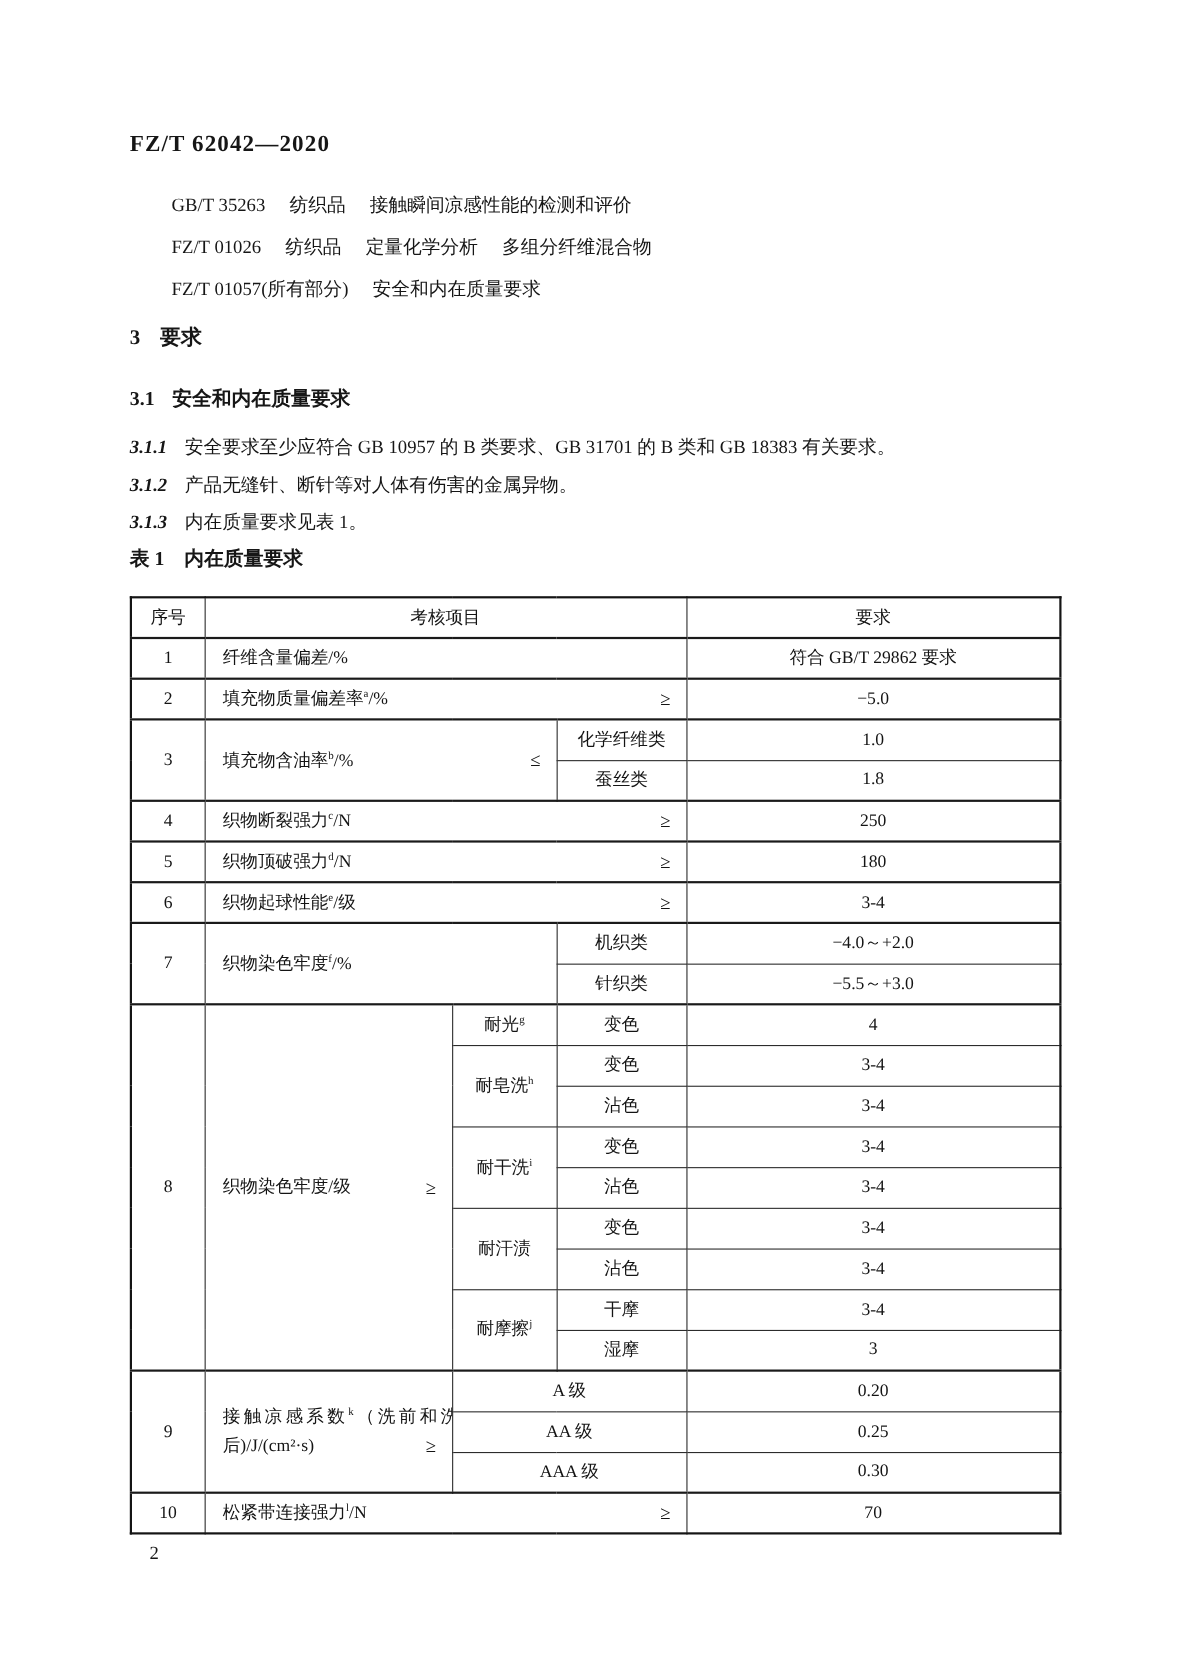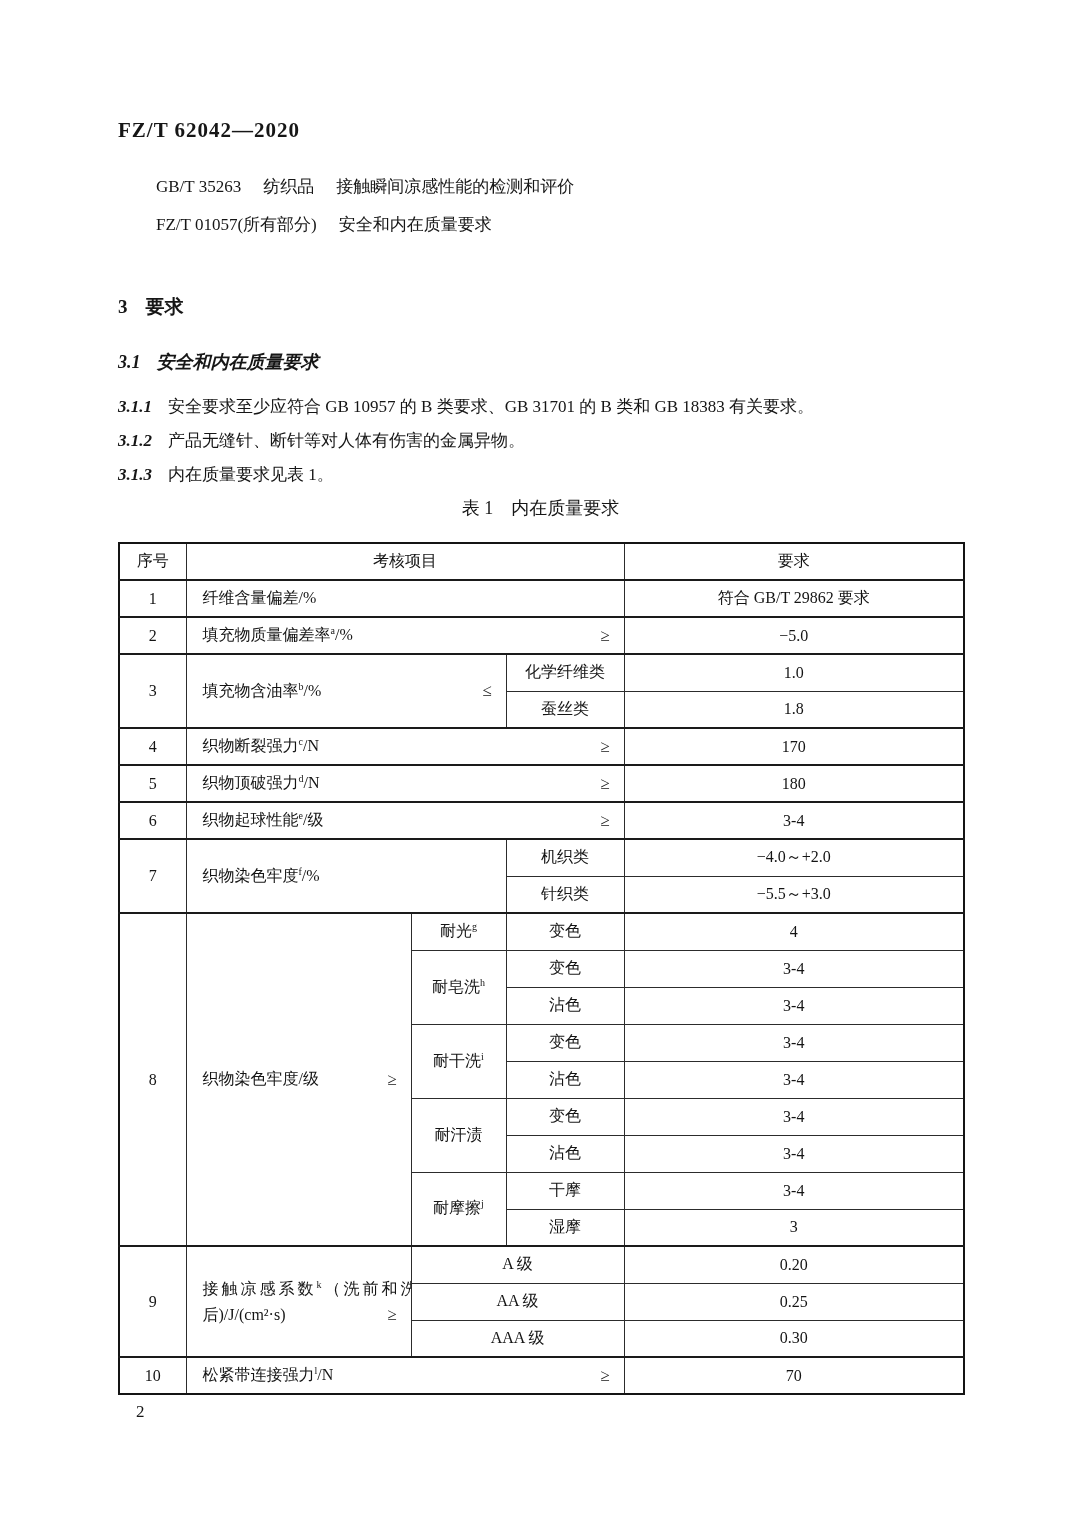--- a/index.html
+++ b/index.html
@@ -13,28 +13,28 @@
   .doc-code{
     position:absolute;left:118px;top:118px;
     font-size:21px;font-weight:bold;letter-spacing:1px;
     font-family:"Liberation Serif","DejaVu Serif",serif;
   }
   .refs{position:absolute;left:156px;top:168px;}
   .ref-line{font-size:17px;height:38px;line-height:38px;white-space:nowrap;}
   .ref-line .seg{margin-left:22px;}
   .h3{position:absolute;left:118px;top:294px;font-size:19px;font-weight:bold;}
   .h3 .t{margin-left:18px;}
-  .h31{position:absolute;left:118px;top:350px;font-size:18px;font-weight:bold;font-style:italic;}
+  .h31{position:absolute;left:118px;top:350px;font-size:18px;font-weight:bold;}
   .h31 .t{margin-left:16px;}
   .clauses{position:absolute;left:118px;top:390px;}
   .clause{font-size:17px;height:34px;line-height:34px;white-space:nowrap;}
   .clause .num{font-weight:bold;margin-right:16px;font-style:italic;}
   .tbl-caption{
     position:absolute;left:118px;top:496px;width:845px;
-    text-align:center;font-size:18px;font-weight:normal;
+    font-size:18px;font-weight:bold;
   }
   .tbl-caption .t{margin-left:18px;}
   table.quality{
     position:absolute;left:118px;top:542px;
     width:845px;border-collapse:collapse;table-layout:fixed;
     border:2.5px solid #141414;
     padding-left:46px;
   }
   table.quality td,table.quality th{
     border:1px solid #2c2c2c;
@@ -59,20 +59,23 @@
 </head>
 <body>
 
 <div class="doc-code">FZ/T 62042—2020</div>
 
 <div class="refs">
   <div class="ref-line">
     <span>GB/T 35263</span><span class="seg">纺织品</span><span class="seg">接触瞬间凉感性能的检测和评价</span>
   </div>
   <div class="ref-line">
+    <span>FZ/T 01026</span><span class="seg">纺织品</span><span class="seg">定量化学分析</span><span class="seg">多组分纤维混合物</span>
+  </div>
+  <div class="ref-line">
     <span>FZ/T 01057(所有部分)</span><span class="seg">安全和内在质量要求</span>
   </div>
 </div>
 
 <div class="h3">
   <span>3</span><span class="t">要求</span>
 </div>
 
 <div class="h31">
   <span>3.1</span><span class="t">安全和内在质量要求</span>
@@ -146,21 +149,21 @@
   </tr>
 
   <tr class="mjr">
     <td class="c-no">4</td>
     <td class="c-item" colspan="3">
       <div class="cellflex">
             <span><span>织物断裂强力</span><sup>c</sup><span>/N</span></span>
             <span class="sym">≥</span>
           </div>
     </td>
-    <td class="c-req">170</td>
+    <td class="c-req">250</td>
   </tr>
   <tr class="mjr">
     <td class="c-no">5</td>
     <td class="c-item" colspan="3">
       <div class="cellflex">
             <span><span>织物顶破强力</span><sup>d</sup><span>/N</span></span>
             <span class="sym">≥</span>
           </div>
     </td>
     <td class="c-req">180</td>

